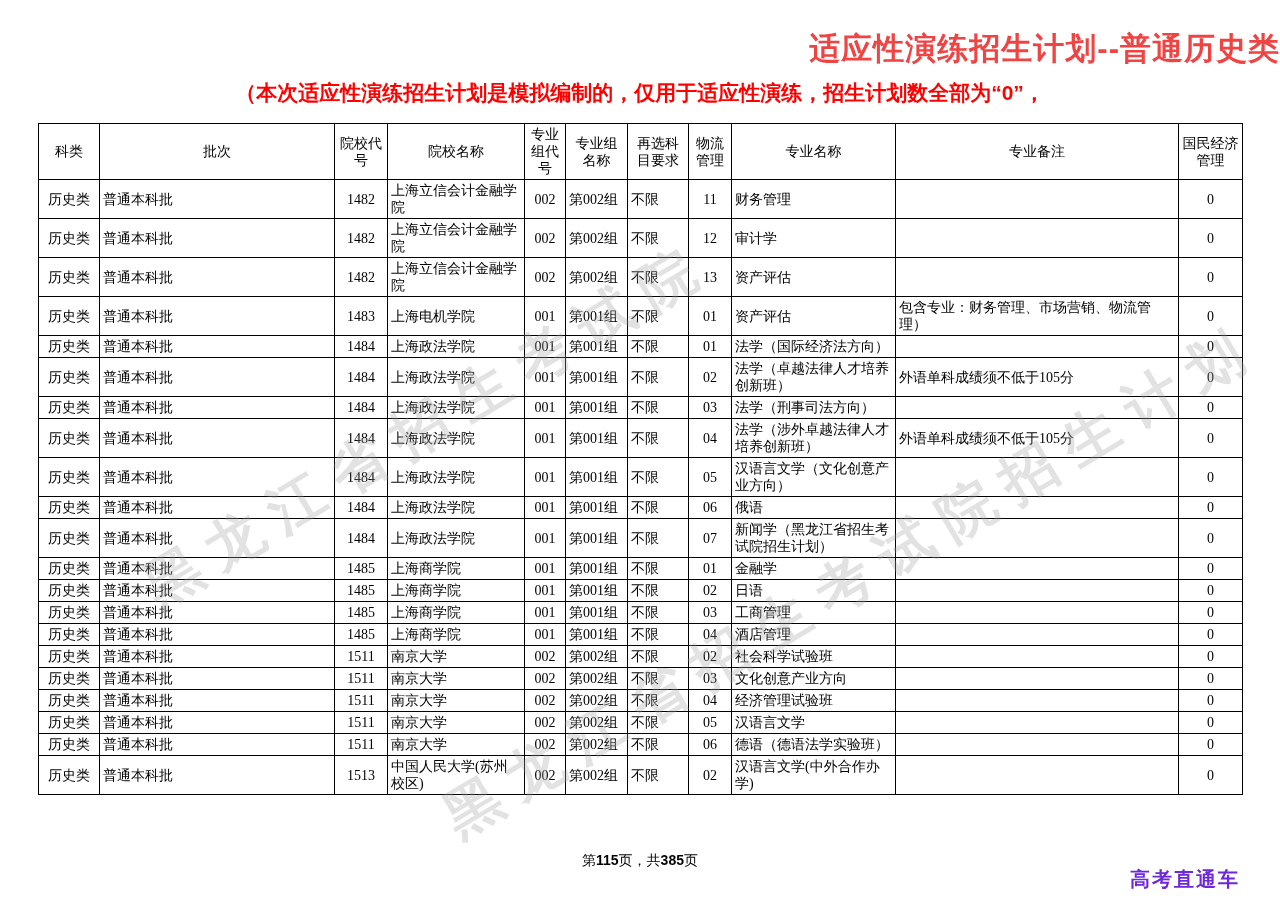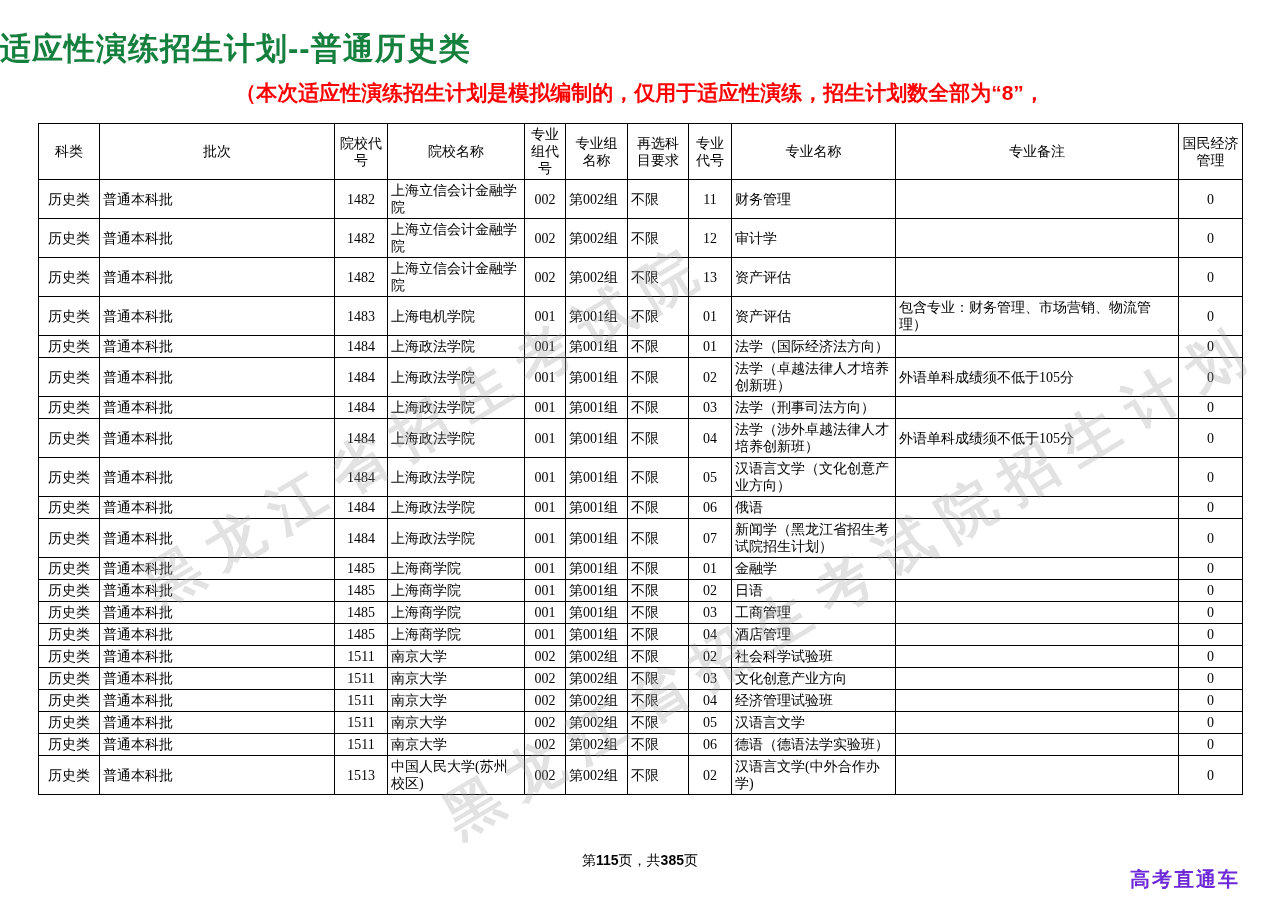--- a/index.html
+++ b/index.html
@@ -1,22 +1,22 @@
 <!DOCTYPE html>
 <html><head>
 <meta charset="utf-8">
 <style>
   * { box-sizing: border-box; margin: 0; padding: 0; }
   html,body { background:#ffffff; }
   body { font-family:"Liberation Sans", sans-serif; color:#000; }
   .page { position:relative; width:1280px; height:905px; background:#fff; overflow:hidden; margin:0 auto; }
 
   .title {
-    text-align:left; padding-top:28px;
-    font-size:31px; font-weight:bold; color:#15803d;
+    text-align:right; padding-top:28px;
+    font-size:31px; font-weight:bold; color:#ef4444;
     letter-spacing:1px;
   }
   .subtitle {
     margin-top:8px; text-align:center;
     color:#ff0000; font-weight:bold; font-size:21px; line-height:1.4;
   }
 
   table.plan {
     border-collapse:collapse; table-layout:fixed;
     width:1204px; margin:16px 0 0 38px;
@@ -62,21 +62,21 @@
   .wm2 { left:430px; top:790px; }
 </style>
 </head>
 <body>
 
 <div class="page">
 
   <div class="title">适应性演练招生计划--普通历史类</div>
 
   <div class="subtitle">
-    <div>（本次适应性演练招生计划是模拟编制的，仅用于适应性演练，招生计划数全部为“8”，</div>
+    <div>（本次适应性演练招生计划是模拟编制的，仅用于适应性演练，招生计划数全部为“0”，</div>
   </div>
 
   <table class="plan">
     <colgroup>
       <col style="width:61px">
         <col style="width:235px">
         <col style="width:53px">
       <col style="width:137px">
         <col style="width:41px">
         <col style="width:62px">
@@ -88,21 +88,21 @@
     </colgroup>
     <thead>
       <tr id="head-row">
           <th>科类</th>
           <th>批次</th>
           <th>院校代号</th>
           <th>院校名称</th>
           <th>专业组代号</th>
           <th>专业组名称</th>
           <th>再选科目要求</th>
-          <th>专业代号</th>
+          <th>物流管理</th>
           <th>专业名称</th>
           <th>专业备注</th>
           <th>国民经济管理</th>
         </tr>
     </thead>
     <tbody id="body-rows">
         <tr>
           <td class="c">历史类</td>
           <td class="l">普通本科批</td>
           <td class="c">1482</td>

